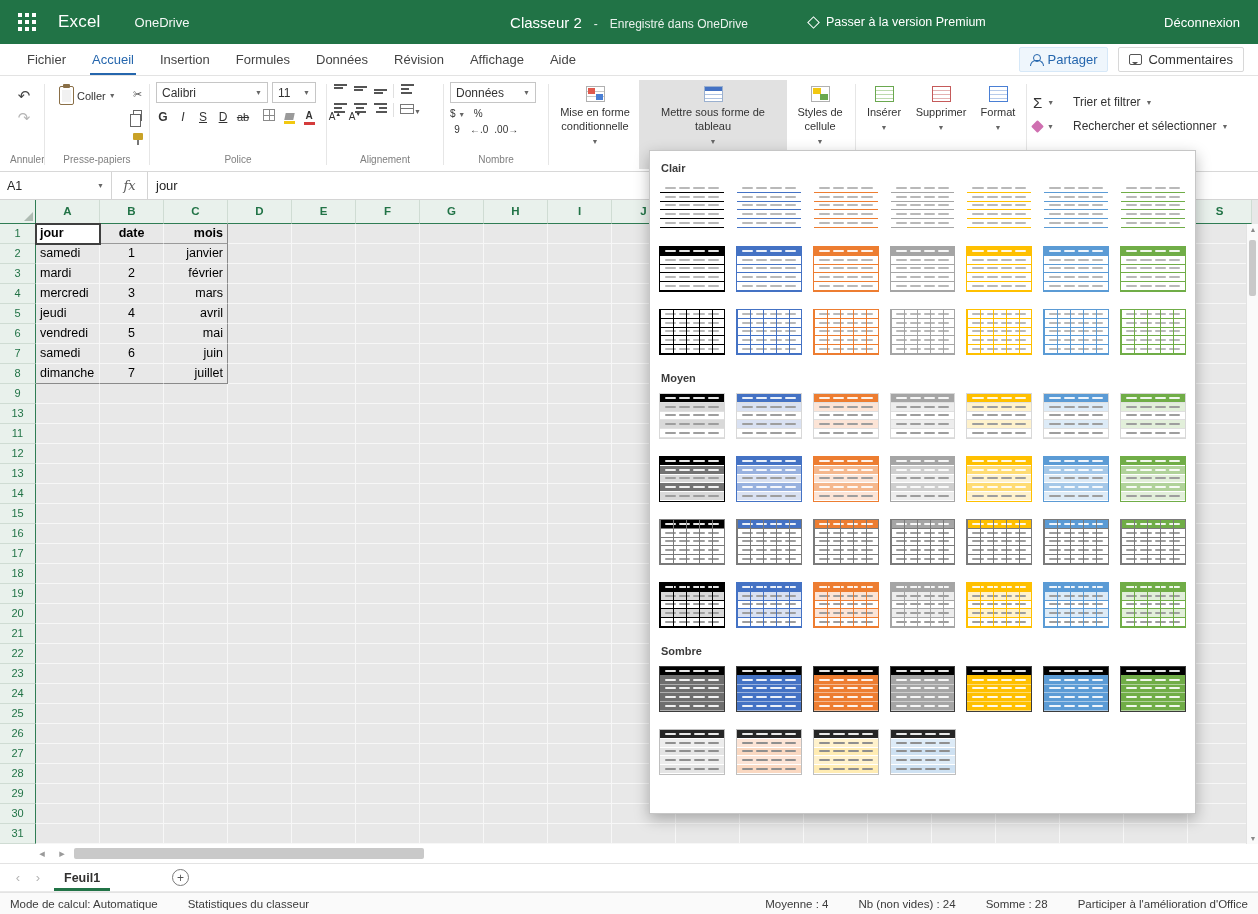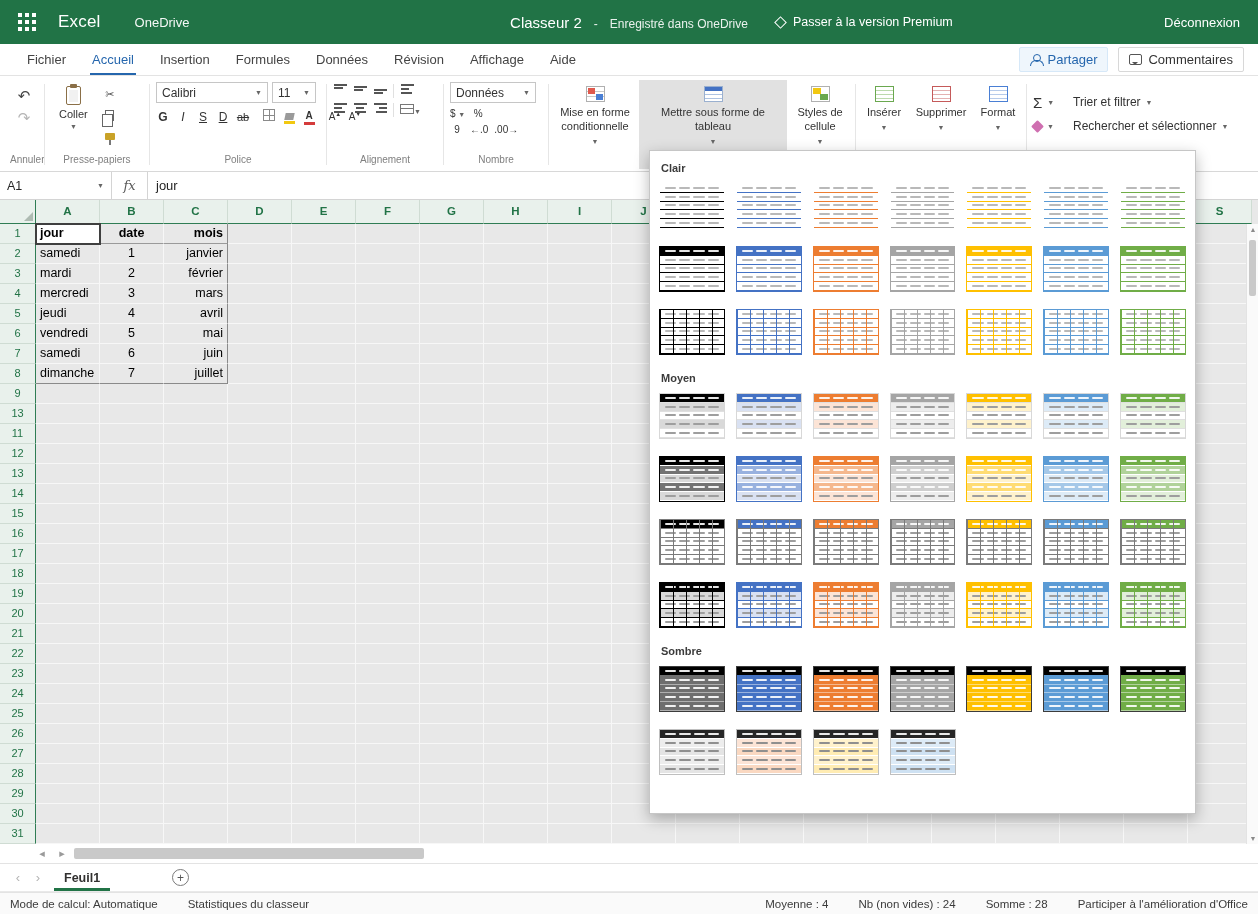--- a/index.html
+++ b/index.html
@@ -10,21 +10,21 @@
   
   .topbar { height:44px; background:#217346; color:#fff; display:flex; align-items:center; position:relative; padding:0 18px; }
   .waffle { width:18px; height:18px; display:grid; grid-template-columns:repeat(3,1fr); gap:3px; margin-right:22px; cursor:pointer; }
   .waffle i { background:#fff; width:3.5px; height:3.5px; }
   .appname { font-size:17px; font-weight:400; margin-right:34px; letter-spacing:.2px; }
   .onedrive { font-size:13px; opacity:.95; }
   .doc-center { position:absolute; left:50%; transform:translateX(-50%); display:flex; align-items:baseline; gap:12px; white-space:nowrap; }
   .doc-title { font-size:15px; }
   .doc-dash { font-size:12px; opacity:.9; }
   .doc-saved { font-size:12px; opacity:.9; }
-  .premium { position:absolute; left:776px; display:flex; align-items:center; gap:8px; font-size:12.5px; cursor:pointer; }
+  .premium { position:absolute; left:809px; display:flex; align-items:center; gap:8px; font-size:12.5px; cursor:pointer; }
   .gem { width:9px; height:9px; border:1.5px solid #fff; transform:rotate(45deg); display:inline-block; }
   .signout { margin-left:auto; font-size:13px; cursor:pointer; }
 
   
   .menubar { height:32px; display:flex; align-items:stretch; background:#fff; border-bottom:1px solid #e3e3e3; padding-left:14px; }
   .mtab { display:flex; align-items:center; padding:0 13px; font-size:13px; color:#444; position:relative; cursor:pointer; }
   .mtab.active { color:#2566ad; }
   .mtab.active::after { content:""; position:absolute; left:11px; right:11px; bottom:0; height:2px; background:#2566ad; }
   .tellme { display:flex; align-items:center; margin-left:20px; color:#767676; font-size:13px; cursor:text; }
   .menu-right { margin-left:auto; display:flex; align-items:center; gap:10px; padding-right:14px; }
@@ -39,21 +39,21 @@
 
   
   .ribbon { height:96px; background:#fff; border-bottom:1px solid #d8d8d8; display:flex; align-items:stretch; padding:4px 6px 2px; }
   .rgroup { display:flex; flex-direction:column; justify-content:space-between; padding:2px 4px; }
   .rsep { width:1px; background:#e6e6e6; margin:4px 2px; }
   .rlabel { font-size:10px; color:#808080; text-align:center; padding-bottom:2px; white-space:nowrap; }
   .rrow { display:flex; gap:4px; align-items:flex-start; }
   .rstack { display:flex; flex-direction:column; gap:6px; align-items:center; padding-top:6px; }
   .uarr { font-size:15px; color:#444; line-height:1; }
   .uarr.dis { color:#b5b5b5; }
-  .bigbtn { display:flex; flex-direction:column; align-items:center; gap:3px; font-size:11px; color:#333; padding:4px 8px; }
+  .bigbtn { display:flex; flex-direction:row; align-items:center; gap:3px; font-size:11px; color:#333; padding:4px 8px; }
   .minicol { display:flex; flex-direction:column; gap:4px; padding-top:4px; }
   .mini { width:20px; height:17px; display:flex; align-items:center; justify-content:center; font-size:11px; color:#555; }
   .chev { font-size:7px; color:#666; line-height:1; }
   .ic-clip { width:15px; height:19px; border:1.3px solid #8a6f47; border-radius:2px; background:#fff; position:relative; }
   .ic-clip::before { content:""; position:absolute; top:-3px; left:3px; width:7px; height:4px; background:#8a6f47; border-radius:1px; }
   .ic-clip::after { content:""; position:absolute; inset:3px 2px 2px 2px; background:#f1f1f1; }
   .ic-copy { width:9px; height:11px; border:1px solid #666; background:#fff; position:relative; display:inline-block; }
   .ic-copy::after { content:""; position:absolute; left:-4px; top:3px; width:9px; height:11px; border:1px solid #666; background:#fff; }
   .ic-paint { width:10px; height:7px; background:#c9a227; border-radius:1px; position:relative; display:inline-block; }
   .ic-paint::after { content:""; position:absolute; left:4px; top:7px; width:2px; height:5px; background:#777; }

